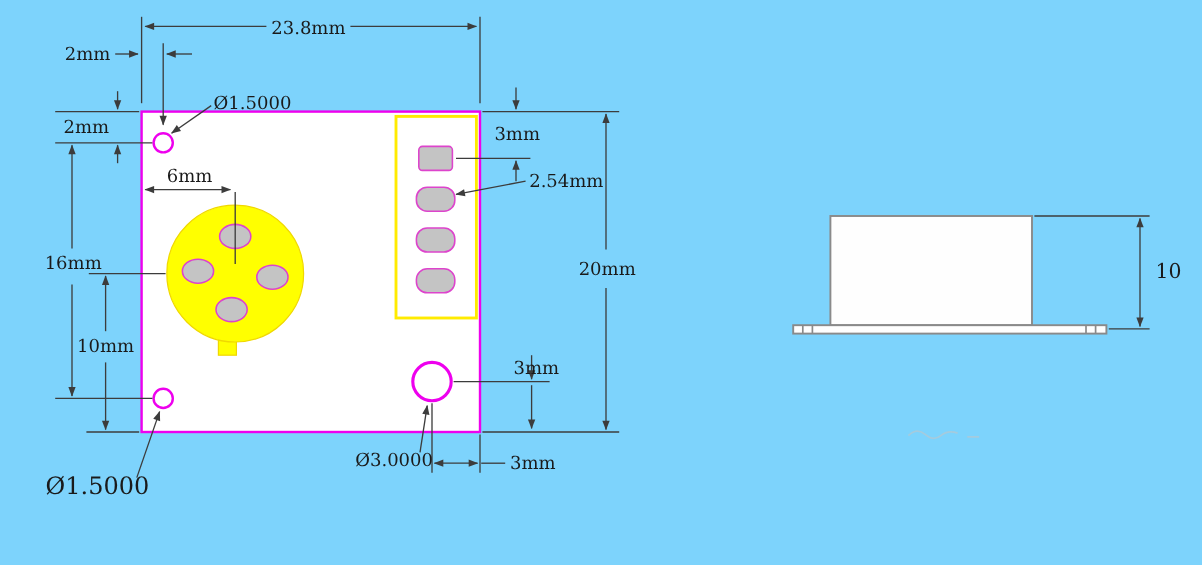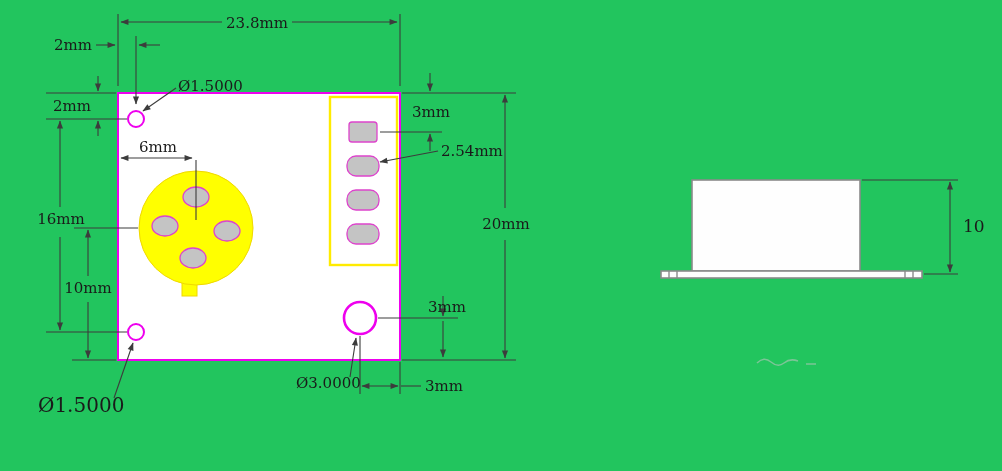--- a/index.html
+++ b/index.html
@@ -5,21 +5,21 @@
   html, body {
     margin: 0;
     padding: 0;
     background: #ffffff;
     font-family: "DejaVu Serif", serif;
   }
   .canvas-wrap {
     position: relative;
     width: 1002px;
     height: 471px;
-    background: #22c55e;
+    background: #7dd3fc;
     overflow: hidden;
   }
   svg { display: block; }
 
   .board      { stroke: #ee00ee; stroke-width: 2;   fill: #ffffff; }
   .hole       { stroke: #ee00ee; stroke-width: 2;   fill: #ffffff; }
   .hole-large { stroke: #ee00ee; stroke-width: 2.6; fill: #ffffff; }
   .sensor     { fill: #ffff00;  stroke: #f0d800; stroke-width: 1; }
   .pad        { fill: #c4c4c4;  stroke: #dd44cc; stroke-width: 1.3; }
   .connector  { stroke: #ffeb00; stroke-width: 2.4; fill: none; }

